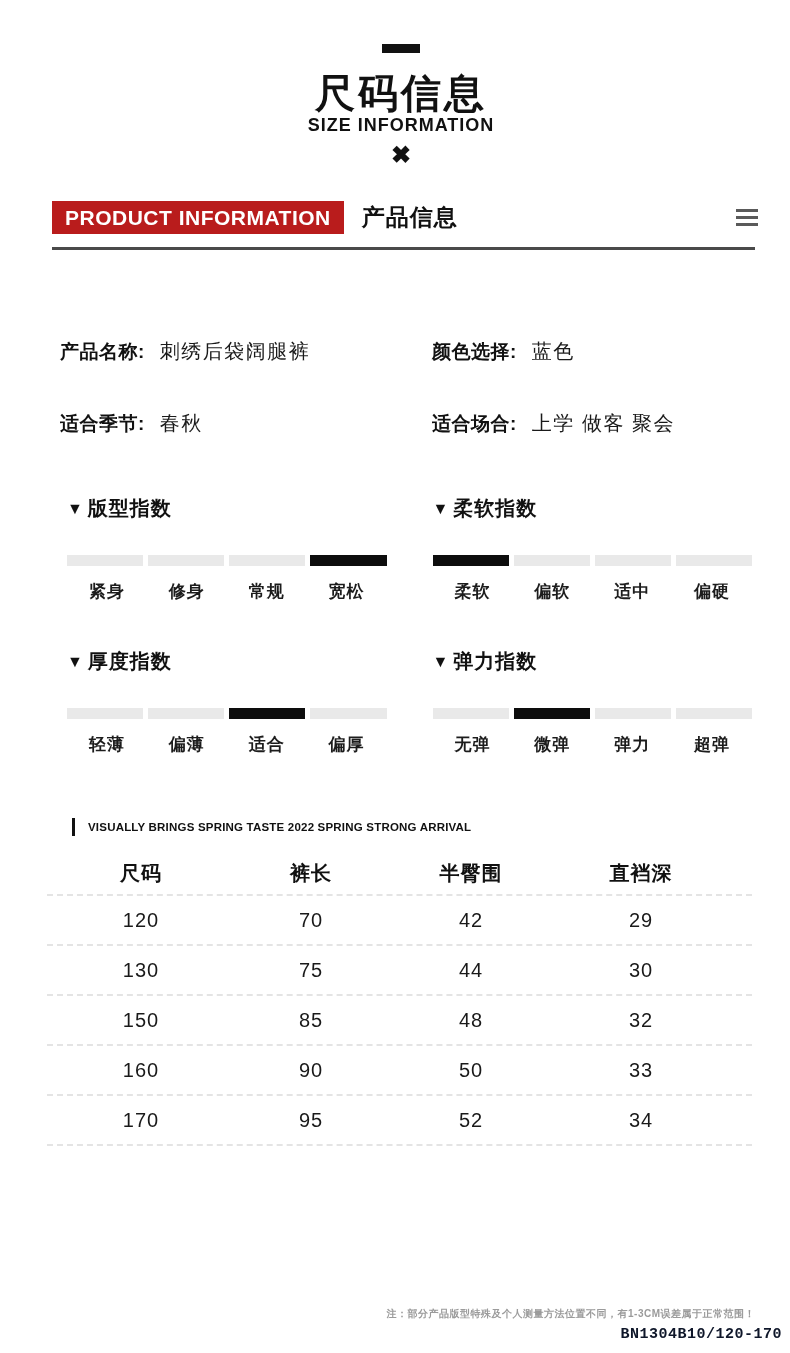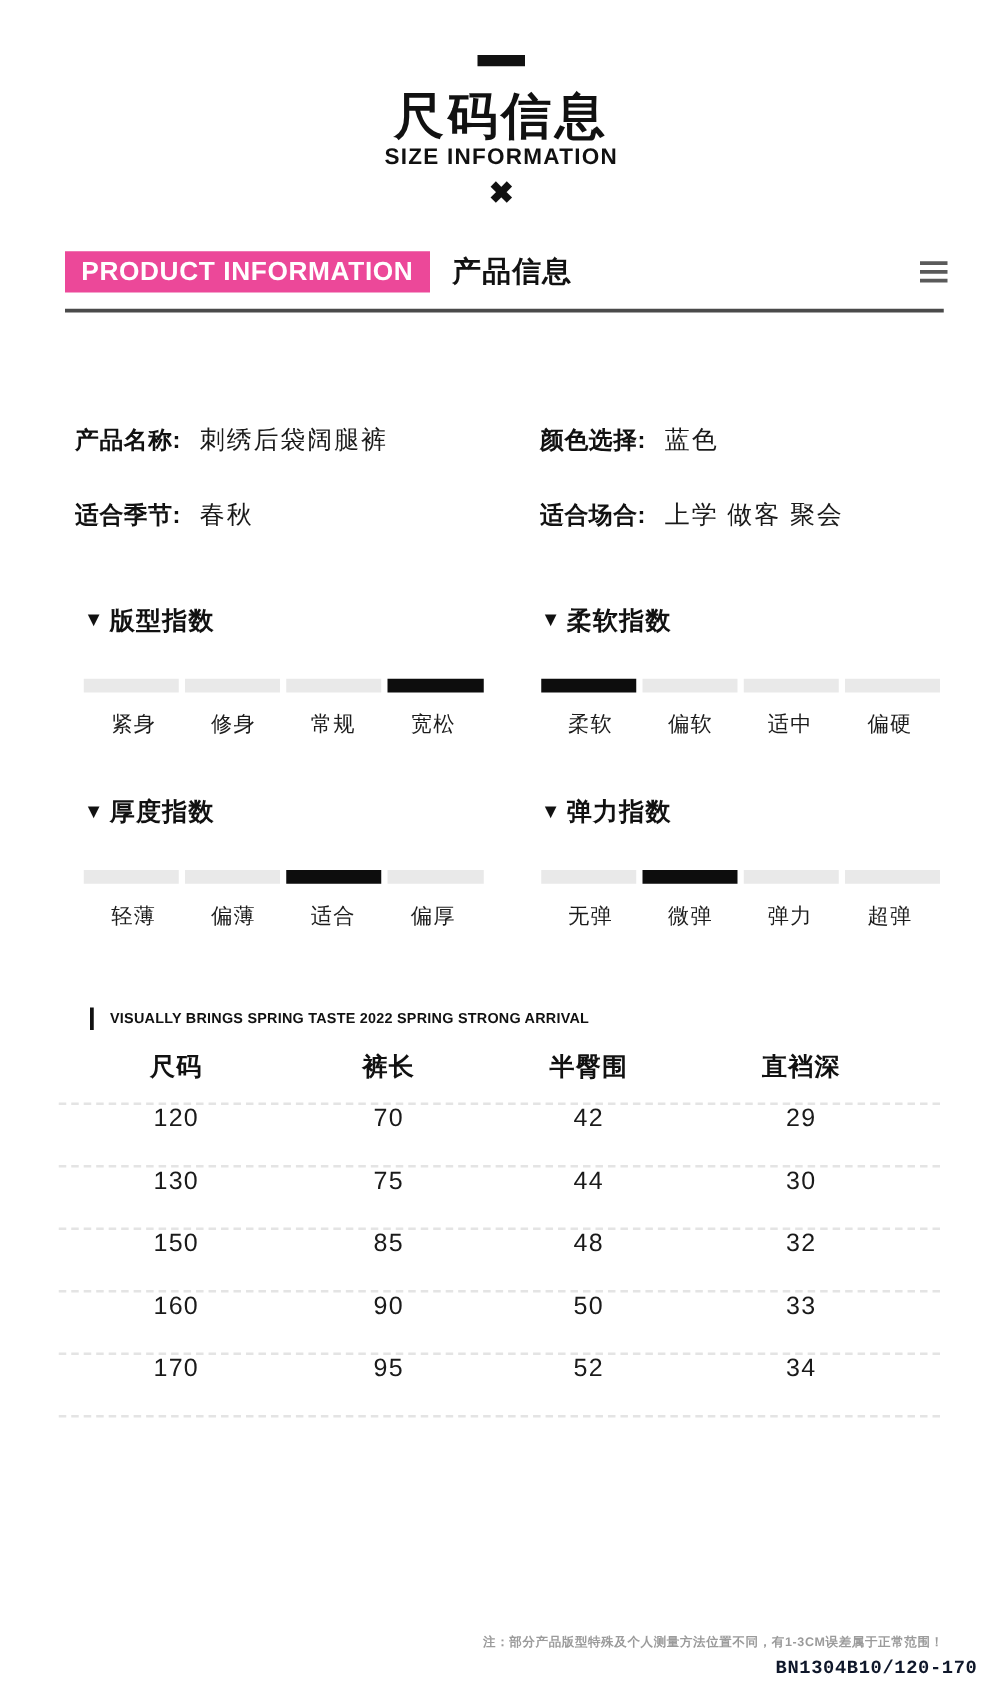--- a/index.html
+++ b/index.html
@@ -45,21 +45,21 @@
   }
 
   
   .info-bar {
     display: flex;
     align-items: center;
     margin: 33px 32px 0 40px;
     height: 33px;
   }
   .info-badge {
-    background: #ec4899;
+    background: #b91c1c;
     color: #fff;
     font-weight: 700;
     font-size: 21px;
     line-height: 33px;
     padding: 0 13px;
     letter-spacing: 0.5px;
     white-space: nowrap;
   }
   .info-cn {
     margin-left: 18px;
@@ -77,21 +77,21 @@
   }
   .rule {
     margin: 13px 35px 0 40px;
     border-top: 3px solid #4a4a4a;
   }
 
   
   .fields {
     display: grid;
     grid-template-columns: 372px 1fr;
-    row-gap: 33px;
+    row-gap: 45px;
     margin: 88px 20px 0 48px;
   }
   .field { display: flex; align-items: baseline; }
   .field-label {
     font-weight: 700;
     font-size: 19px;
     letter-spacing: 0.5px;
     white-space: nowrap;
   }
   .field-value {
@@ -127,21 +127,21 @@
     flex: 1;
     height: 11px;
     background: #e9e9e9;
   }
   .idx-bars .seg.active { background: #0d0d0d; }
   .idx-labels { display: flex; margin-top: 14px; }
   .idx-labels span {
     flex: 1;
     text-align: center;
     font-size: 17px;
-    font-weight: 400;
+    font-weight: 700;
     color: #1c1c1c;
     letter-spacing: 1px;
   }
 
   
   .spec-head {
     margin: 62px 30px 0 60px;
     border-left: 3px solid #111;
     padding-left: 13px;
   }
@@ -157,21 +157,21 @@
     font-weight: 700;
     letter-spacing: 0.2px;
     line-height: 18px;
     margin-top: 2px;
   }
 
   
   .size-table { margin: 16px 0 0 35px; width: 705px; }
   .t-row {
     display: flex;
-    align-items: flex-start;
+    align-items: center;
     height: 50px;
     border-bottom: 2px dashed #e4e4e4;
   }
   .t-row.head { height: 44px; font-weight: 700; }
   .t-row span {
     text-align: center;
     font-size: 20px;
     letter-spacing: 1px;
     color: #1a1a1a;
   }

